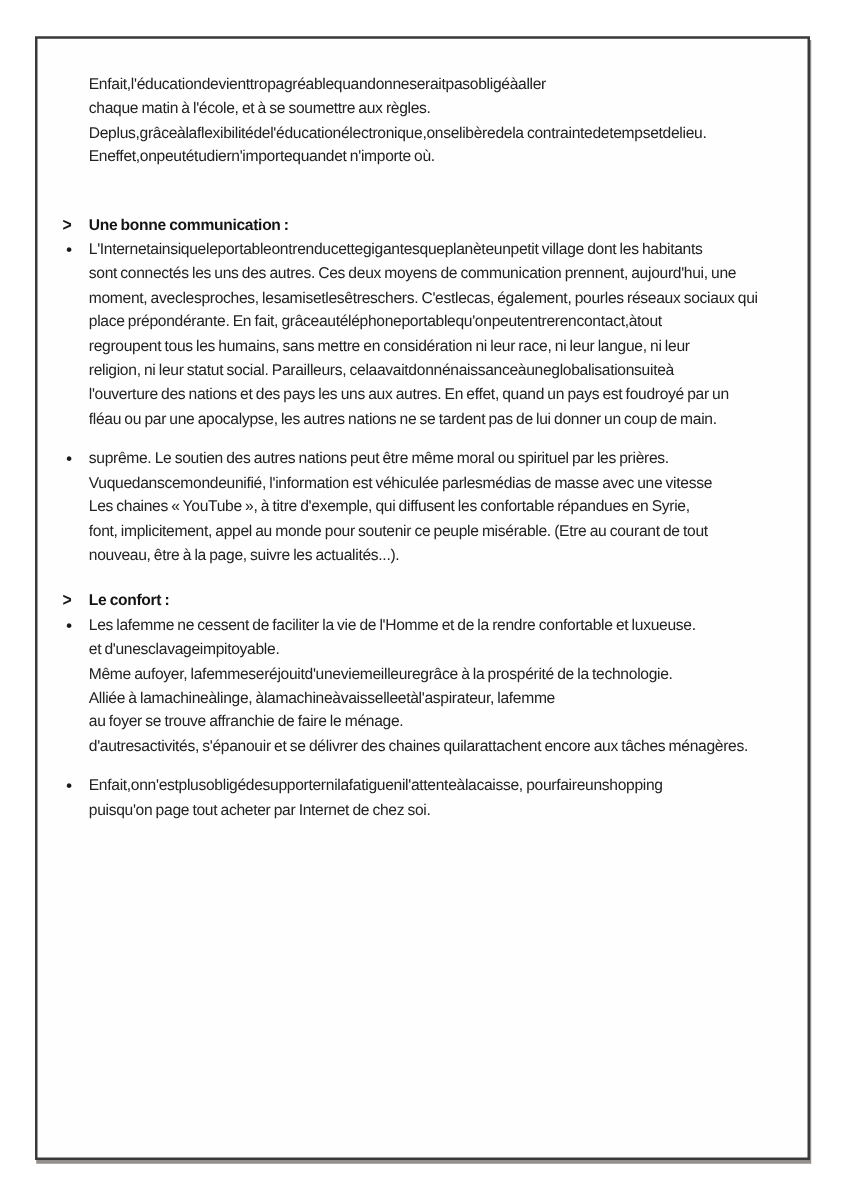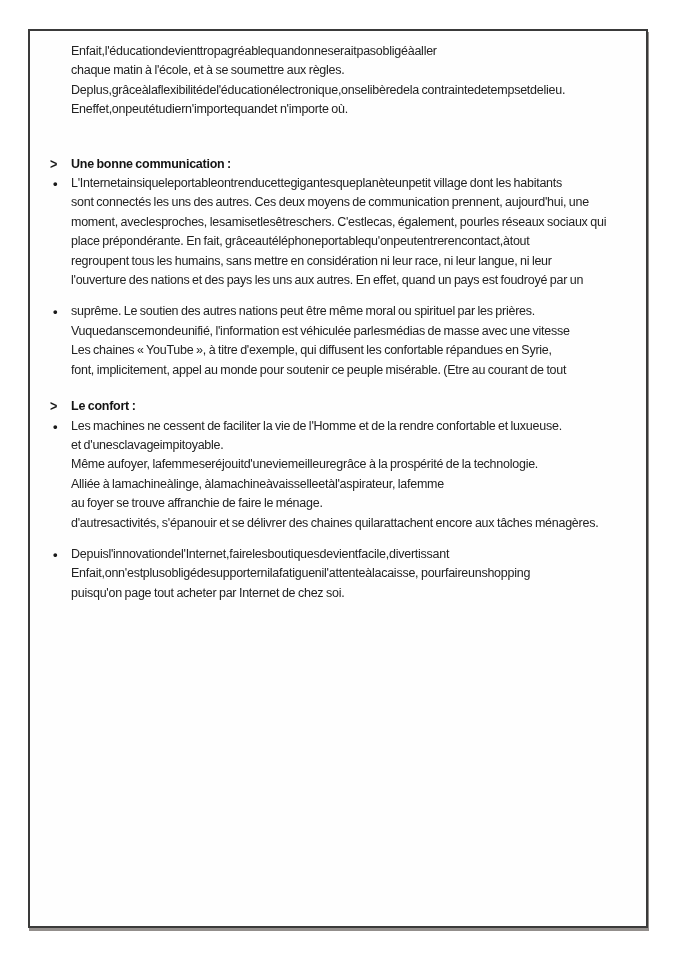--- a/index.html
+++ b/index.html
@@ -55,21 +55,21 @@
     transform: scale(1.05, 1.25);
     transform-origin: left center;
   }
   .dot-marker {
     left: -18px;
     font-size: 13px;
     font-weight: bold;
   }
   .bullet { margin-top: 0; }
   .bullet.gap { margin-top: 12px; }
-  .intro { margin-top: 0; }
+  .intro { margin-top: 16px; }
 </style>
 </head>
 <body>
 
 <div class="page">
   <div class="doc">
 
     <div class="block intro">
         <div class="tl">Enfait,l'éducationdevienttropagréablequandonneseraitpasobligéàaller</div>
         <div class="tl">chaque matin à l'école, et à se soumettre aux règles.</div>
@@ -82,47 +82,49 @@
       <span>Une bonne communication :</span>
     </div>
 
     <div class="block bullet">
       <span class="marker dot-marker">•</span>
     <div class="tl">L'Internetainsiqueleportableontrenducettegigantesqueplanèteunpetit village dont les habitants</div>
         <div class="tl">sont connectés les uns des autres. Ces deux moyens de communication prennent, aujourd'hui, une</div>
         <div class="tl">moment, aveclesproches, lesamisetlesêtreschers. C'estlecas, également, pourles réseaux sociaux qui</div>
         <div class="tl">place prépondérante. En fait, grâceautéléphoneportablequ'onpeutentrerencontact,àtout</div>
         <div class="tl">regroupent tous les humains, sans mettre en considération ni leur race, ni leur langue, ni leur</div>
+        <div class="tl">religion, ni leur statut social. Parailleurs, celaavaitdonnénaissanceàuneglobalisationsuiteà</div>
         <div class="tl">l'ouverture des nations et des pays les uns aux autres. En effet, quand un pays est foudroyé par un</div>
+        <div class="tl">fléau ou par une apocalypse, les autres nations ne se tardent pas de lui donner un coup de main.</div>
       </div>
 
     <div class="block bullet gap">
       <span class="marker dot-marker">•</span>
     <div class="tl">suprême. Le soutien des autres nations peut être même moral ou spirituel par les prières.</div>
         <div class="tl">Vuquedanscemondeunifié, l'information est véhiculée parlesmédias de masse avec une vitesse</div>
         <div class="tl">Les chaines « YouTube », à titre d'exemple, qui diffusent les confortable répandues en Syrie,</div>
         <div class="tl">font, implicitement, appel au monde pour soutenir ce peuple misérable. (Etre au courant de tout</div>
+        <div class="tl">nouveau, être à la page, suivre les actualités...).</div>
       </div>
 
     <div class="block heading second">
       <span class="marker arrow-marker">&gt;</span>
       <span>Le confort :</span>
     </div>
 
     <div class="block bullet">
       <span class="marker dot-marker">•</span>
-    <div class="tl">Les machines ne cessent de faciliter la vie de l'Homme et de la rendre confortable et luxueuse.</div>
+    <div class="tl">Les lafemme ne cessent de faciliter la vie de l'Homme et de la rendre confortable et luxueuse.</div>
         <div class="tl">et d'unesclavageimpitoyable.</div>
         <div class="tl">Même aufoyer, lafemmeseréjouitd'uneviemeilleuregrâce à la prospérité de la technologie.</div>
         <div class="tl">Alliée à lamachineàlinge, àlamachineàvaisselleetàl'aspirateur, lafemme</div>
         <div class="tl">au foyer se trouve affranchie de faire le ménage.</div>
         <div class="tl">d'autresactivités, s'épanouir et se délivrer des chaines quilarattachent encore aux tâches ménagères.</div>
       </div>
 
     <div class="block bullet gap">
       <span class="marker dot-marker">•</span>
-    <div class="tl">Depuisl'innovationdel'Internet,fairelesboutiquesdevientfacile,divertissant</div>
         <div class="tl">Enfait,onn'estplusobligédesupporternilafatiguenil'attenteàlacaisse, pourfaireunshopping</div>
         <div class="tl">puisqu'on page tout acheter par Internet de chez soi.</div>
       </div>
 
   </div>
 </div>
 
 </body></html>

